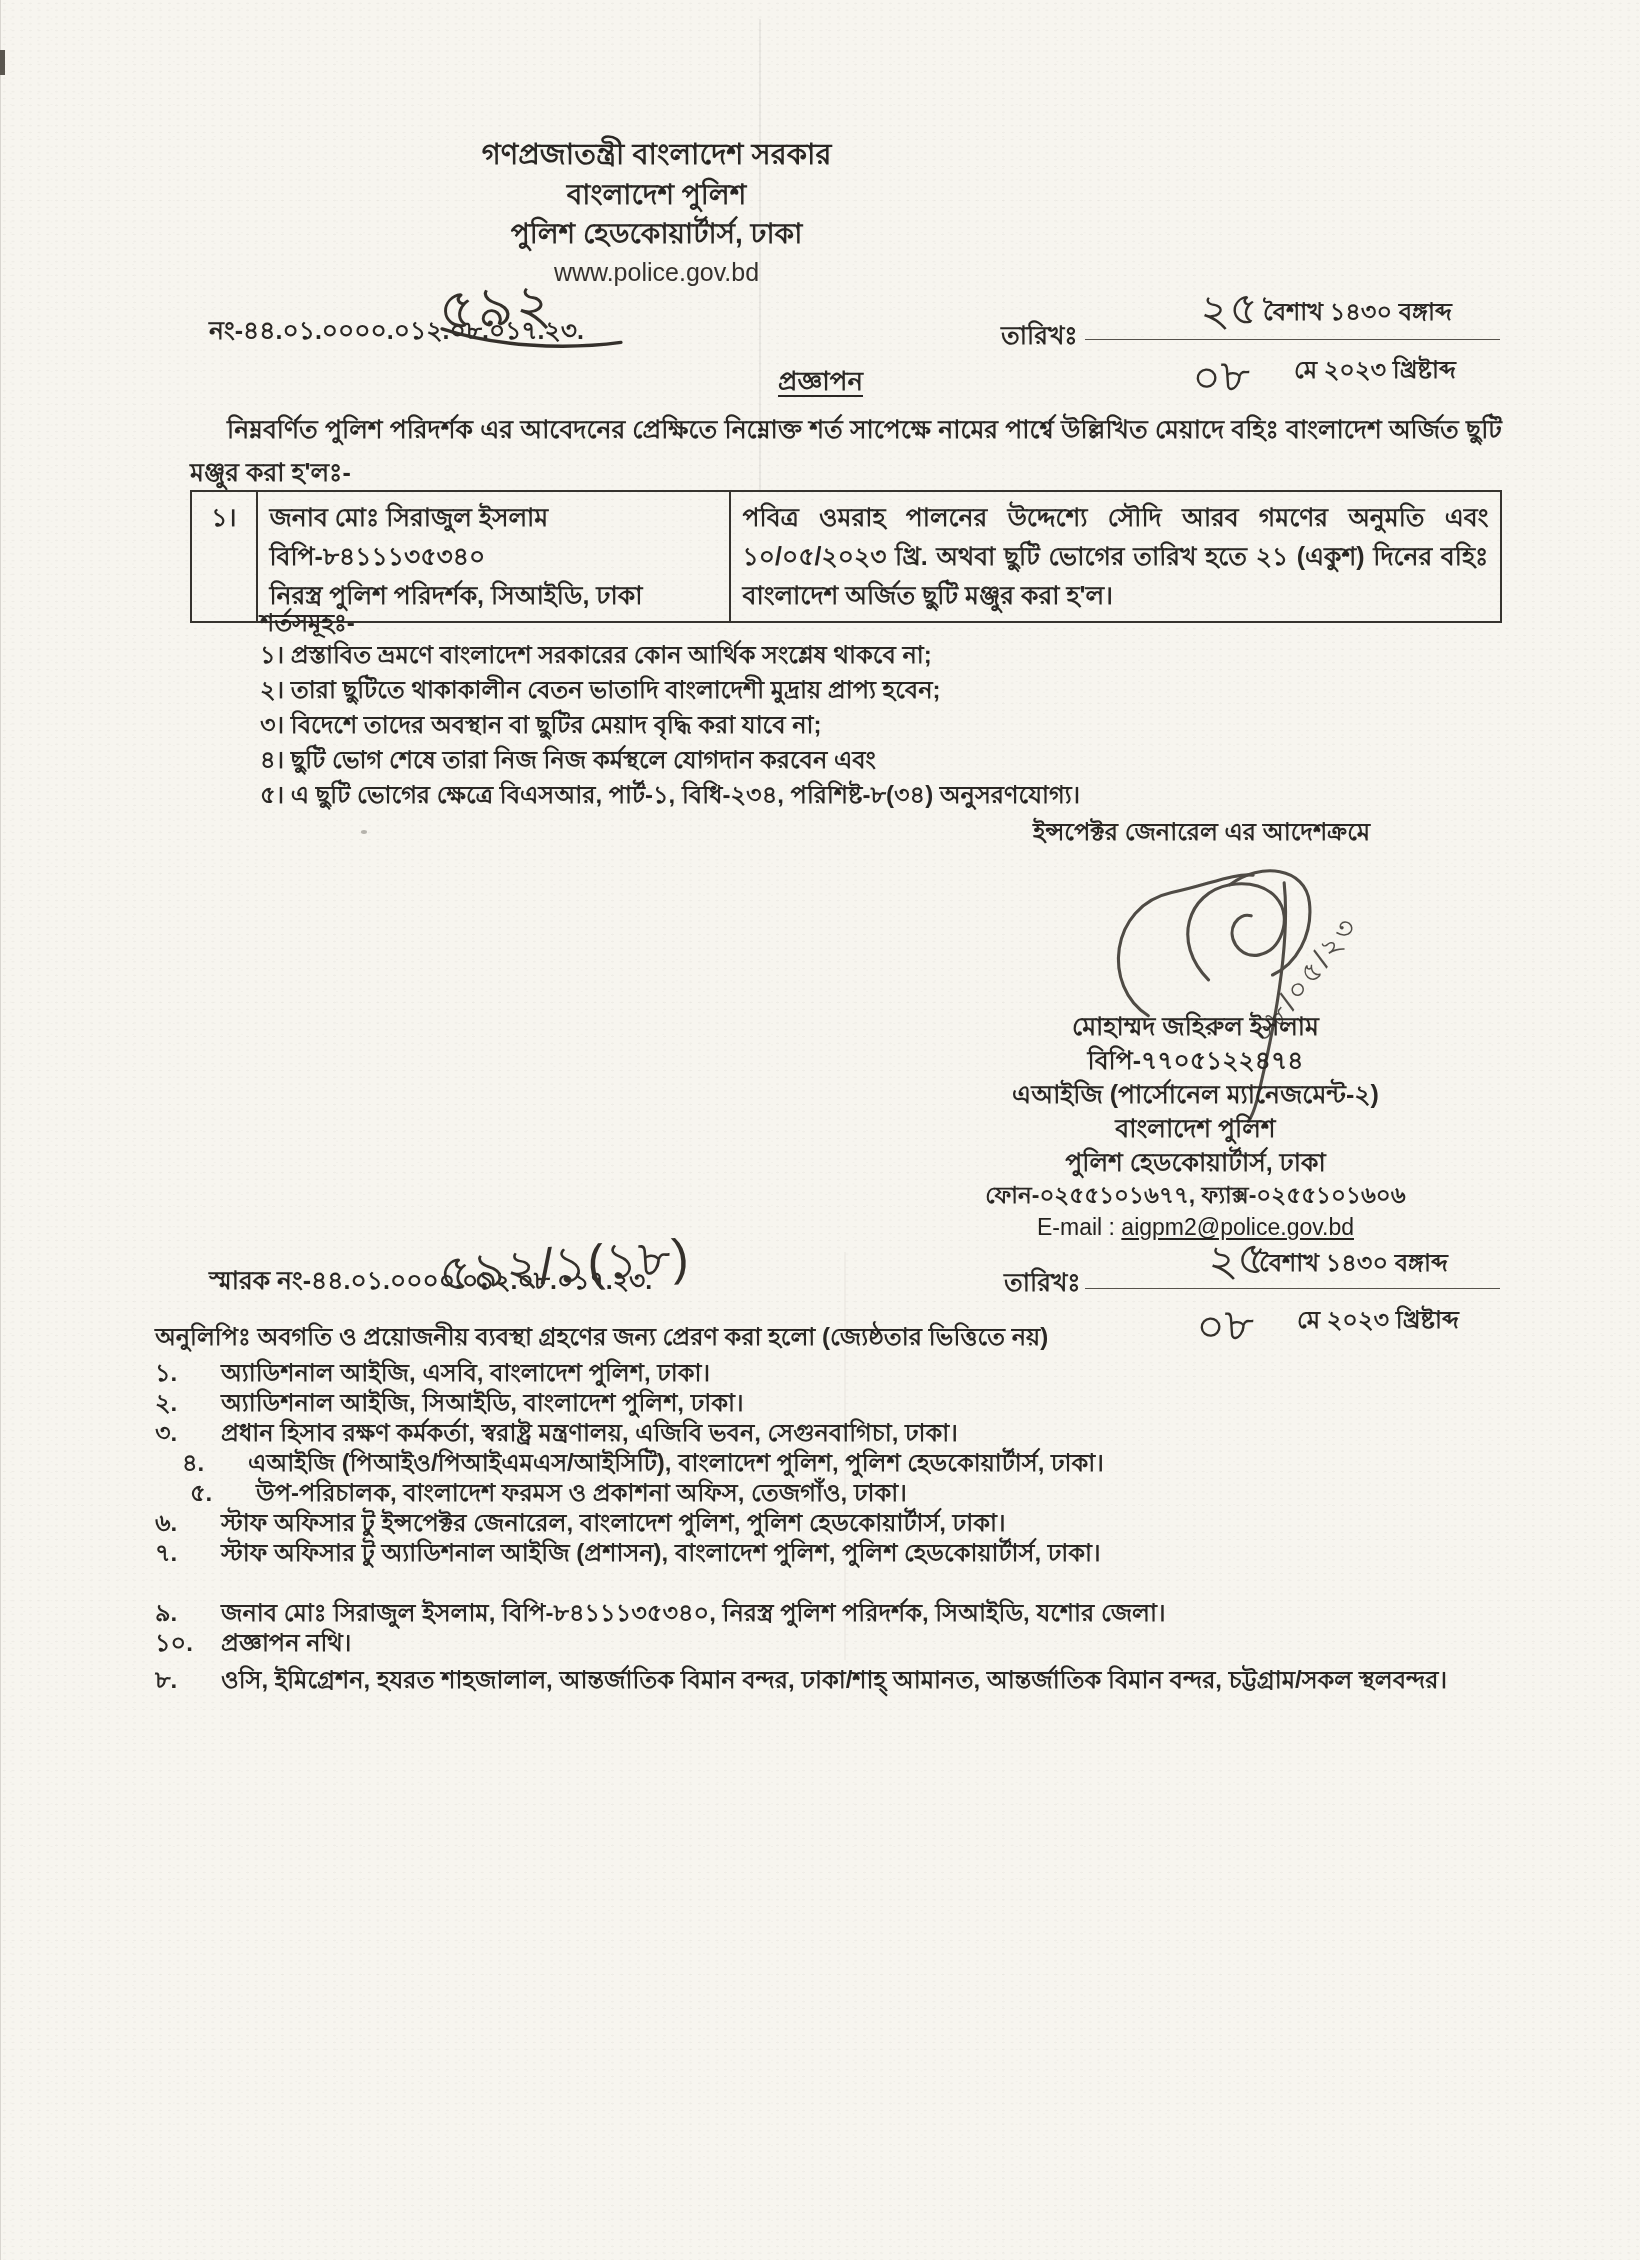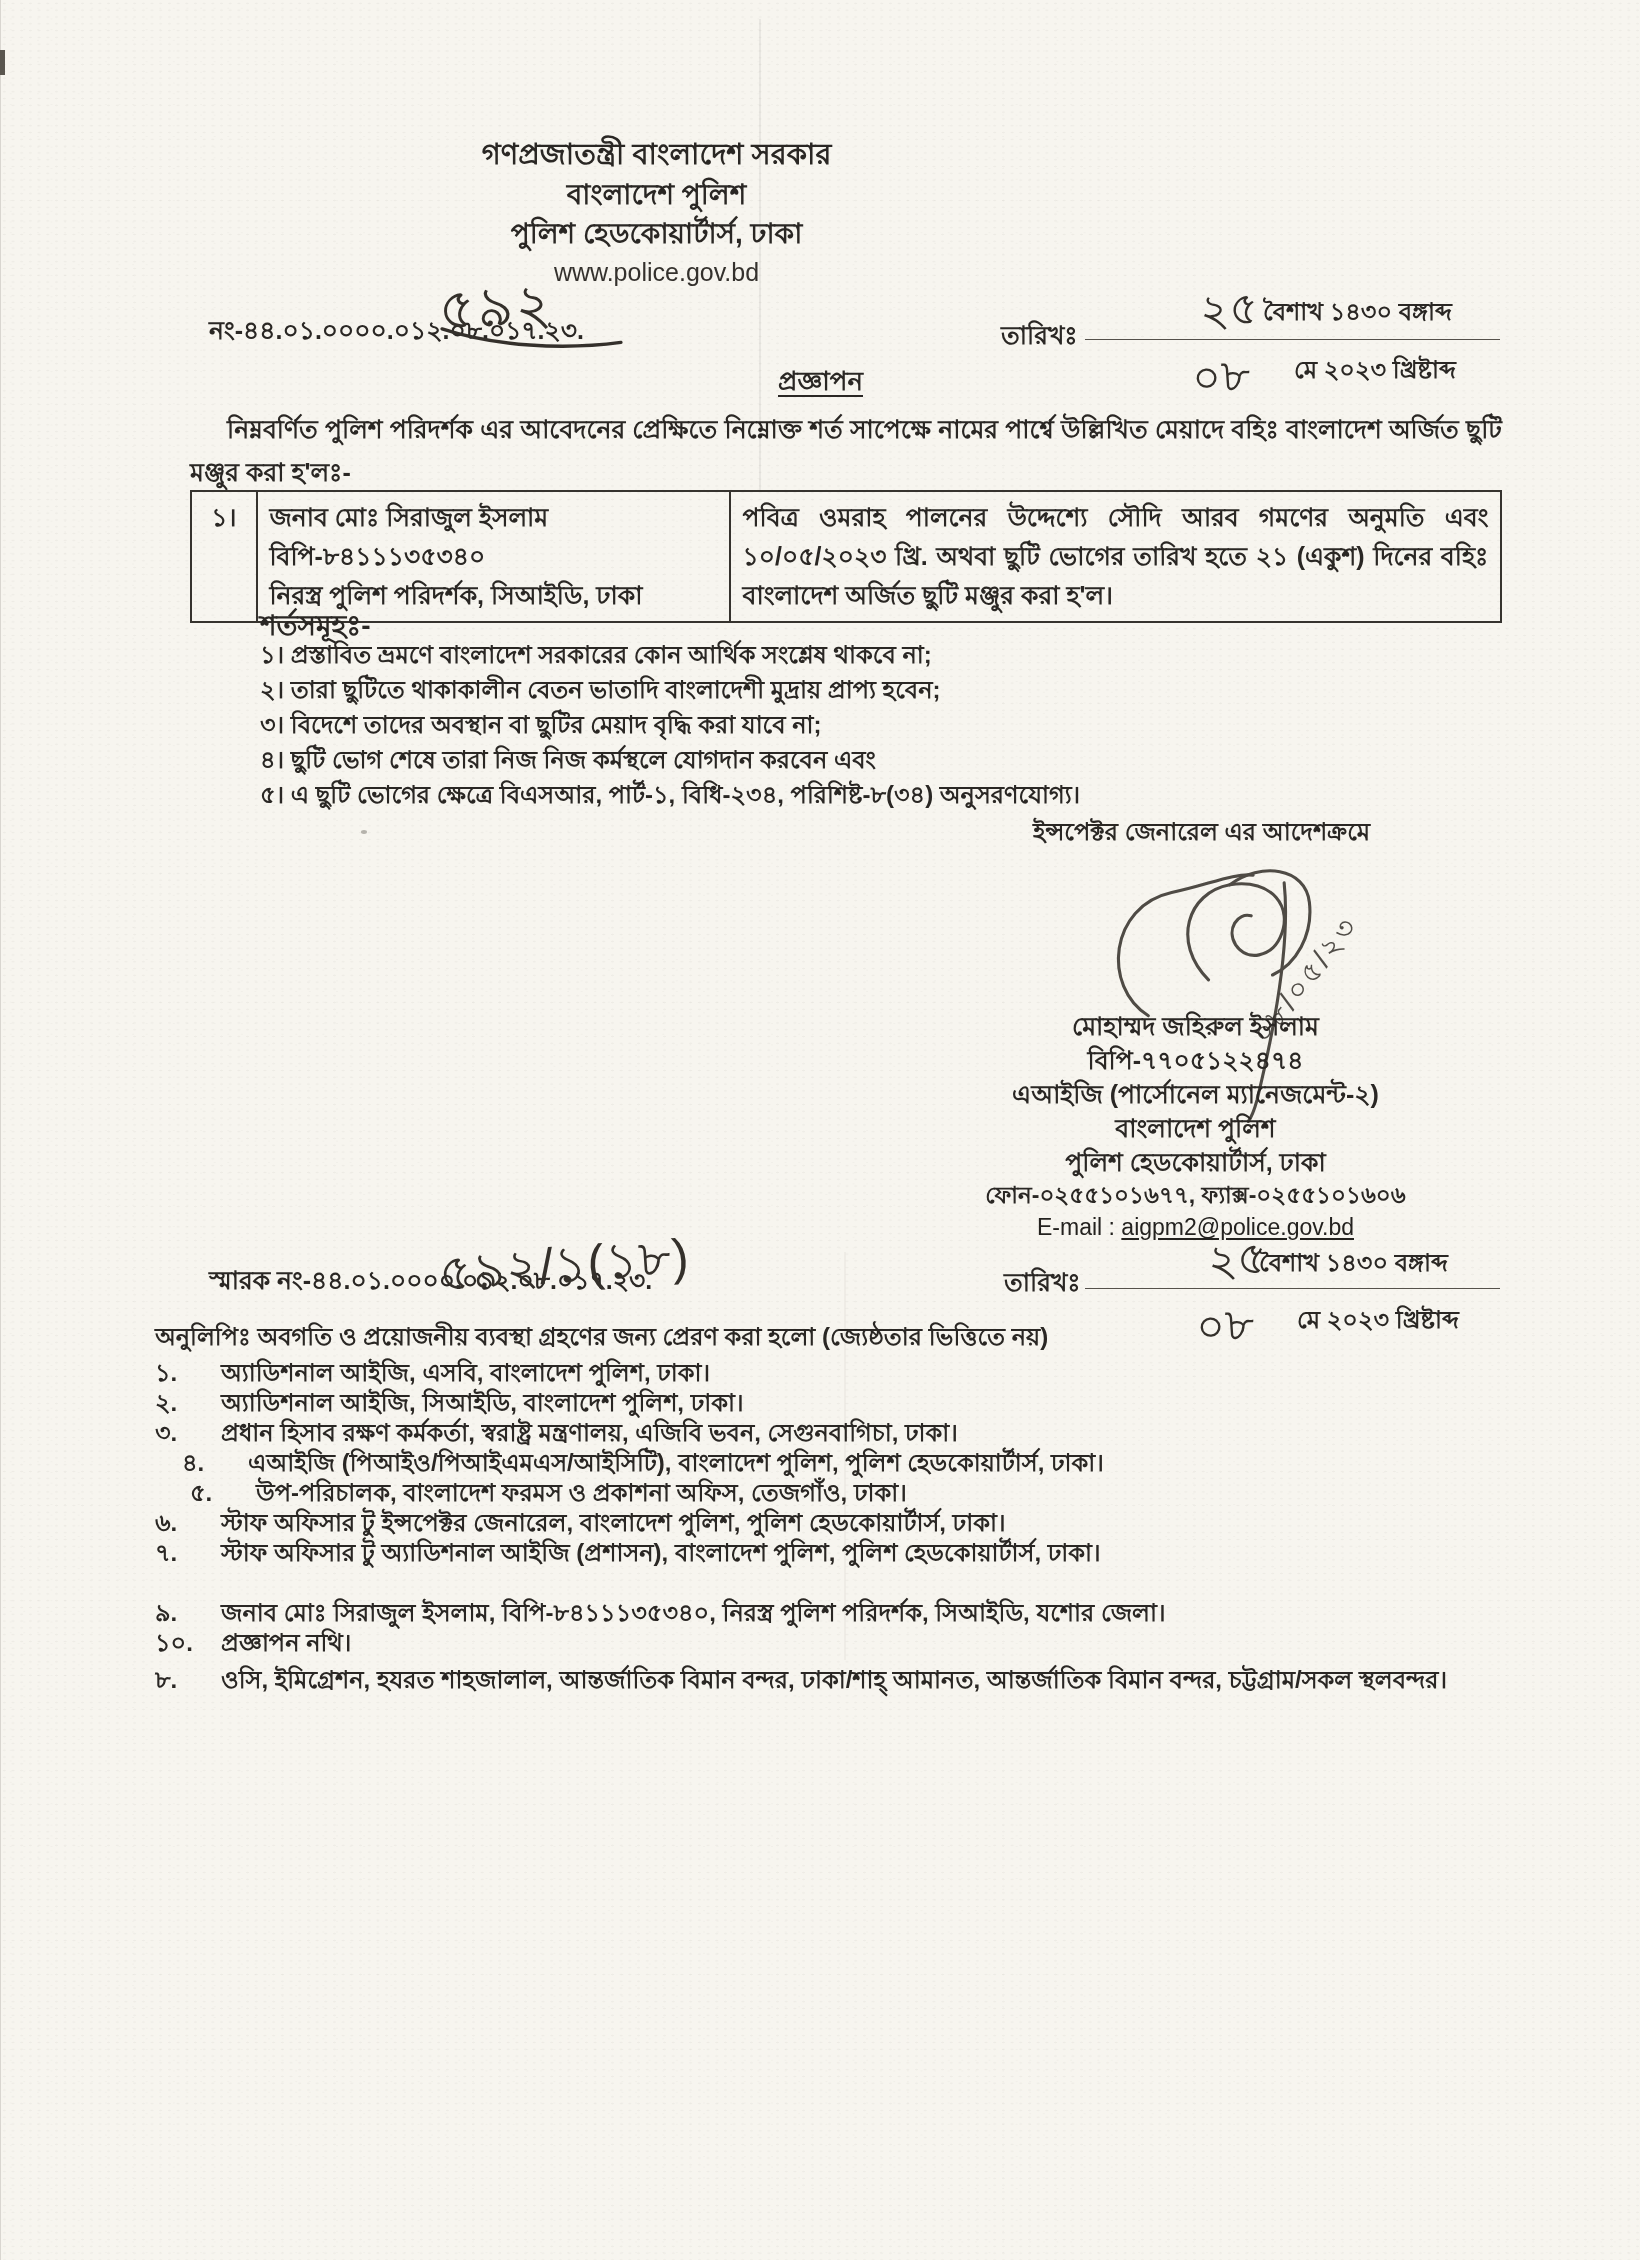--- a/index.html
+++ b/index.html
@@ -38,21 +38,21 @@
   
   .title{left:0;top:361px;width:1641px;text-align:center;font-size:26px;font-weight:700;text-decoration:underline;text-underline-offset:4.9px;}
   .intro{left:190px;top:408px;width:1312px;font-size:25px;font-weight:600;line-height:43px;text-indent:37px;text-align:justify;}
   
   .ltable{left:190px;top:490px;width:1312px;border-collapse:collapse;table-layout:fixed;}
   .ltable td{border:2.9px solid #36332e;vertical-align:top;padding:5.8px 11.6px;font-size:25px;font-weight:600;line-height:39px;}
   .ltable .c-serial{width:56px;text-align:center;padding-left:3.9px;padding-right:3.9px;}
   .ltable .c-name{width:448px;margin-top:40px;}
   .ltable .c-det{text-align:justify;}
   
-  .cond-h{left:260px;top:604px;font-size:28px;font-weight:600;}
+  .cond-h{left:260px;top:604px;font-size:24px;font-weight:600;}
   .conds{left:260px;top:637px;width:1067px;}
   .cond-item{font-size:24px;font-weight:600;line-height:35px;height:35px;white-space:nowrap;}
   
   .orderline{left:1033px;top:813px;font-size:24px;font-weight:600;}
   .sig-svg{left:1063px;top:846px;}
   .sig-date{left:1230px;top:956px;font-size:29px;transform:rotate(-52deg);letter-spacing:2.9px;opacity:.85;}
   .signatory{left:970px;top:1009px;width:451px;text-align:center;}
   .signatory .row{font-size:25px;font-weight:600;line-height:34px;}
   .signatory .nm{font-weight:700;}
   .signatory .ph{font-size:23px;line-height:32px;}

